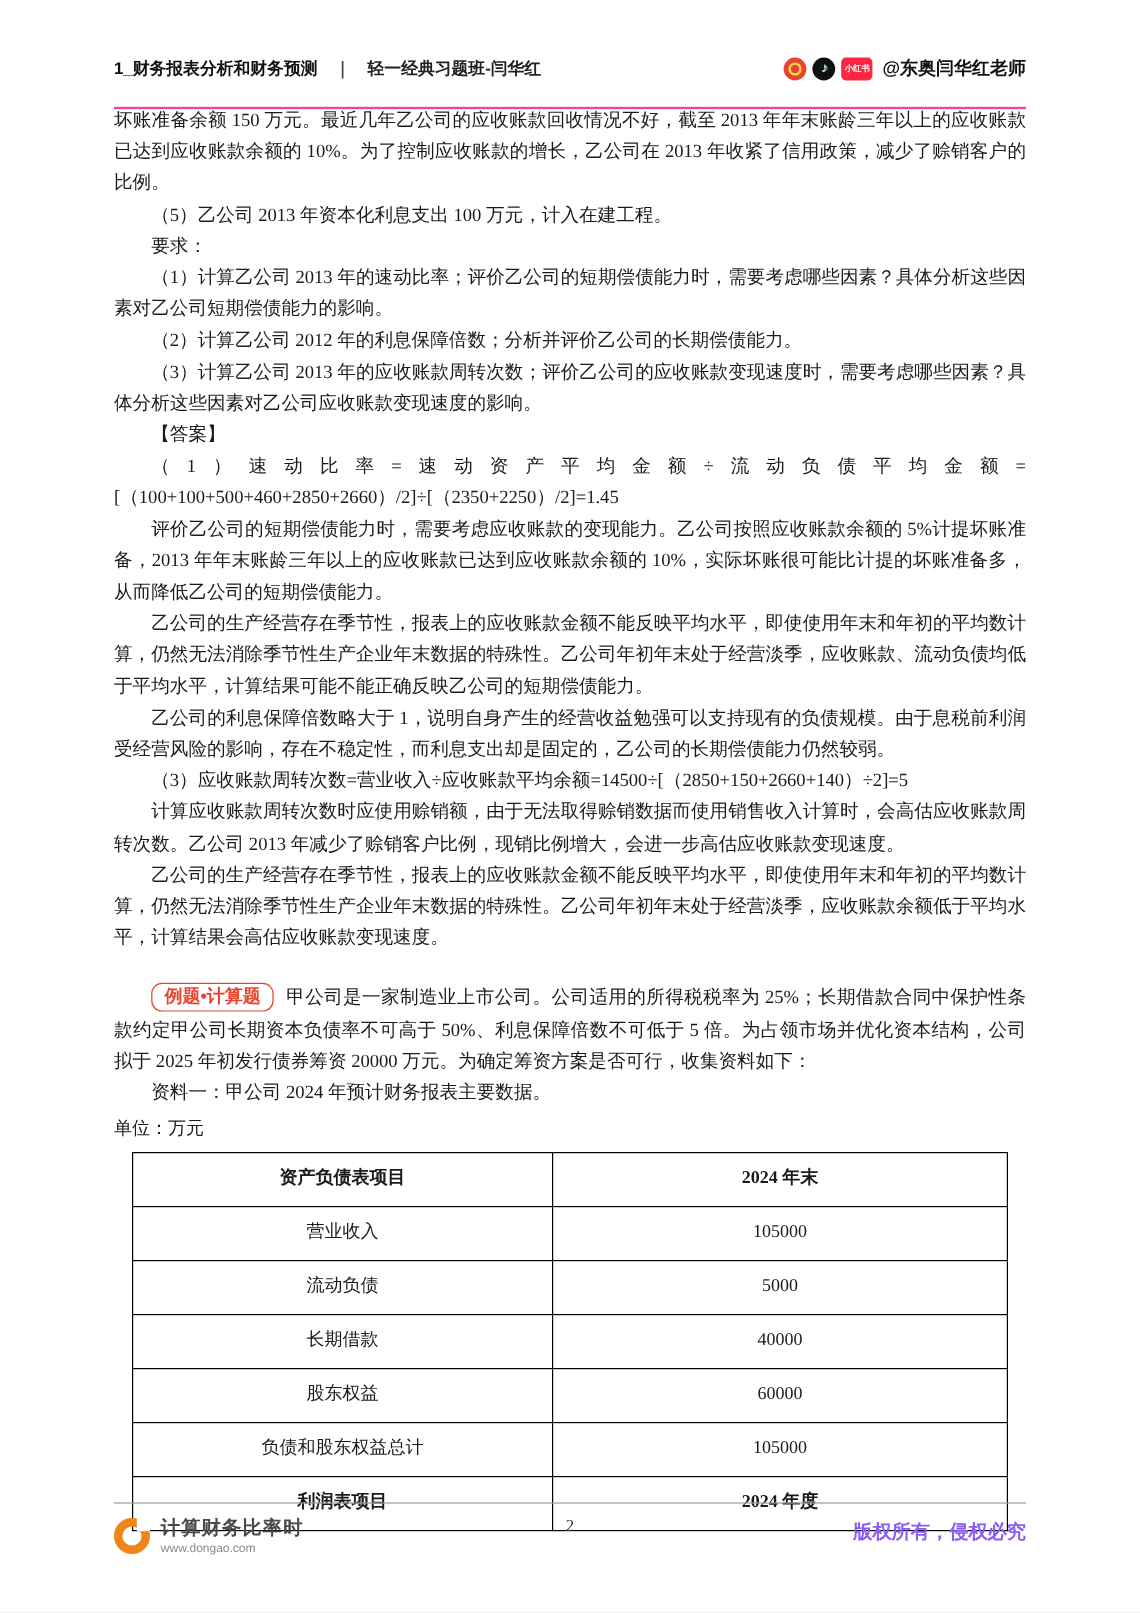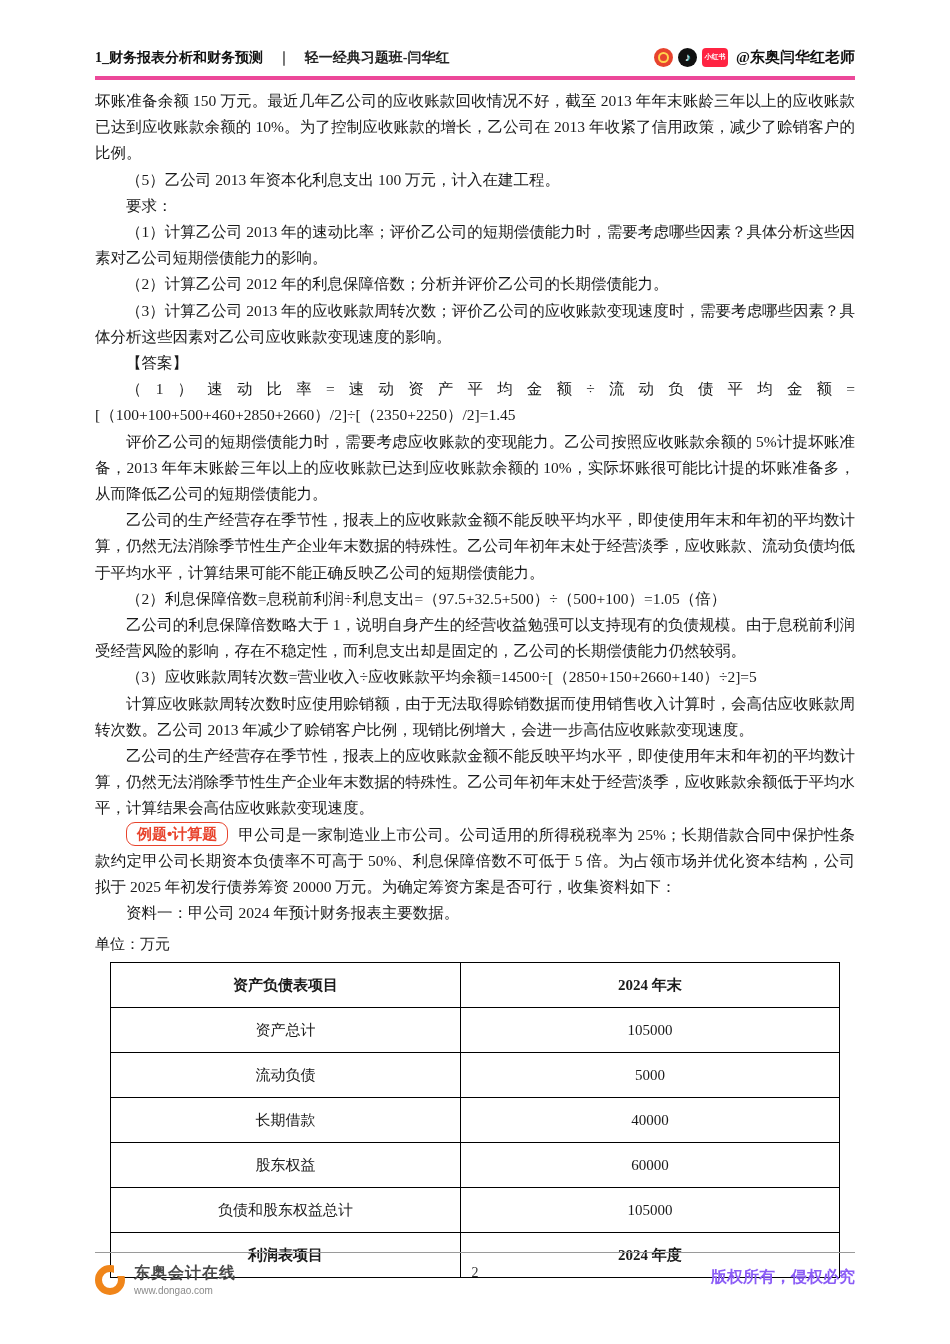--- a/index.html
+++ b/index.html
@@ -8,22 +8,22 @@
   .page {
     position: relative; width: 950px; height: 1344px;
     background: #ffffff; margin: 0 auto; overflow: hidden;
     outline: 1px solid #cccccc; color: #1a1a1a;
   }
 
   
   .page-header {
     position: absolute; top: 48px; left: 95px; width: 760px;
     display: flex; justify-content: space-between; align-items: center;
-    padding-bottom: 9px; border-bottom: 4px solid #ec4899;
-    font-family: Liberation Serif, serif;
+    padding-bottom: 22px; border-bottom: 2px solid #ec4899;
+    font-family: Liberation Sans, sans-serif;
   }
   .header-left { font-size: 14px; color: #111; white-space: nowrap; }
   .course-title { font-weight: bold; }
   .course-sep { margin: 0 14px; color: #444; font-weight: bold; }
   .course-subtitle { font-weight: bold; color: #222; }
   .header-right { display: flex; align-items: center; gap: 5px; }
   .s-icon {
     width: 19px; height: 19px; border-radius: 50%;
     display: inline-flex; align-items: center; justify-content: center;
     color: #fff; font-size: 11px; line-height: 1; flex: 0 0 auto;
@@ -40,21 +40,21 @@
   .social-handle { font-weight: bold; font-size: 15px; color: #111; margin-left: 3px; white-space: nowrap; }
 
   
   .content {
     position: absolute; top: 88px; left: 95px; width: 760px;
     font-size: 15.5px; line-height: 26.2px; text-align: justify; color: #1a1a1a;
   }
   .para { margin: 0; }
   .indent { text-indent: 2em; }
 
-  .example-section { margin-top: 0; text-indent: 2em; }
+  .example-section { margin-top: 24px; text-indent: 2em; }
   .example-label {
     display: inline-block; text-indent: 0;
     border: 1px solid #e8432c; color: #e8432c; background: #fff;
     border-radius: 9px; padding: 0 10px; margin-right: 10px;
     font-family: "Liberation Sans", sans-serif; font-weight: bold;
     font-size: 15px; line-height: 22px; vertical-align: 1px;
   }
 
   .unit-note { padding-right: 14px; margin-top: 4px; font-size: 15px; }
 
@@ -115,21 +115,20 @@
     <p class="para">坏账准备余额 150 万元。最近几年乙公司的应收账款回收情况不好，截至 2013 年年末账龄三年以上的应收账款已达到应收账款余额的 10%。为了控制应收账款的增长，乙公司在 2013 年收紧了信用政策，减少了赊销客户的比例。</p>
     <p class="para indent">（5）乙公司 2013 年资本化利息支出 100 万元，计入在建工程。</p>
     <p class="para indent">要求：</p>
     <p class="para indent">（1）计算乙公司 2013 年的速动比率；评价乙公司的短期偿债能力时，需要考虑哪些因素？具体分析这些因素对乙公司短期偿债能力的影响。</p>
     <p class="para indent">（2）计算乙公司 2012 年的利息保障倍数；分析并评价乙公司的长期偿债能力。</p>
     <p class="para indent">（3）计算乙公司 2013 年的应收账款周转次数；评价乙公司的应收账款变现速度时，需要考虑哪些因素？具体分析这些因素对乙公司应收账款变现速度的影响。</p>
     <p class="para indent">【答案】</p>
     <p class="para indent">（1）速动比率=速动资产平均金额÷流动负债平均金额=[（100+100+500+460+2850+2660）/2]÷[（2350+2250）/2]=1.45</p>
     <p class="para indent">评价乙公司的短期偿债能力时，需要考虑应收账款的变现能力。乙公司按照应收账款余额的 5%计提坏账准备，2013 年年末账龄三年以上的应收账款已达到应收账款余额的 10%，实际坏账很可能比计提的坏账准备多，从而降低乙公司的短期偿债能力。</p>
     <p class="para indent">乙公司的生产经营存在季节性，报表上的应收账款金额不能反映平均水平，即使使用年末和年初的平均数计算，仍然无法消除季节性生产企业年末数据的特殊性。乙公司年初年末处于经营淡季，应收账款、流动负债均低于平均水平，计算结果可能不能正确反映乙公司的短期偿债能力。</p>
-    <p class="para indent">（2）利息保障倍数=息税前利润÷利息支出=（97.5+32.5+500）÷（500+100）=1.05（倍）</p>
     <p class="para indent">乙公司的利息保障倍数略大于 1，说明自身产生的经营收益勉强可以支持现有的负债规模。由于息税前利润受经营风险的影响，存在不稳定性，而利息支出却是固定的，乙公司的长期偿债能力仍然较弱。</p>
     <p class="para indent">（3）应收账款周转次数=营业收入÷应收账款平均余额=14500÷[（2850+150+2660+140）÷2]=5</p>
     <p class="para indent">计算应收账款周转次数时应使用赊销额，由于无法取得赊销数据而使用销售收入计算时，会高估应收账款周转次数。乙公司 2013 年减少了赊销客户比例，现销比例增大，会进一步高估应收账款变现速度。</p>
     <p class="para indent">乙公司的生产经营存在季节性，报表上的应收账款金额不能反映平均水平，即使使用年末和年初的平均数计算，仍然无法消除季节性生产企业年末数据的特殊性。乙公司年初年末处于经营淡季，应收账款余额低于平均水平，计算结果会高估应收账款变现速度。</p>
 
     <div class="example-section">
       <span class="example-label">例题•计算题</span><span>甲公司是一家制造业上市公司。公司适用的所得税税率为 25%；长期借款合同中保护性条款约定甲公司长期资本负债率不可高于 50%、利息保障倍数不可低于 5 倍。为占领市场并优化资本结构，公司拟于 2025 年初发行债券筹资 20000 万元。为确定筹资方案是否可行，收集资料如下：</span>
     </div>
 
     <p class="para indent">资料一：甲公司 2024 年预计财务报表主要数据。</p>
@@ -138,21 +137,21 @@
 
     <table class="data-table">
       <thead>
         <tr>
           <th style="width:48%">资产负债表项目</th>
           <th>2024 年末</th>
         </tr>
       </thead>
       <tbody>
         <tr>
-          <td>资产总计</td>
+          <td>营业收入</td>
           <td>105000</td>
         </tr>
         <tr>
           <td>流动负债</td>
           <td>5000</td>
         </tr>
         <tr>
           <td>长期借款</td>
           <td>40000</td>
         </tr>
@@ -169,21 +168,21 @@
           <td>2024 年度</td>
         </tr>
       </tbody>
     </table>
   </main>
 
   <footer class="page-footer">
     <div class="footer-left">
       <span class="logo-mark"></span>
       <div class="logo-text">
-        <div class="logo-name">东奥会计在线</div>
+        <div class="logo-name">计算财务比率时</div>
         <div class="logo-url">www.dongao.com</div>
       </div>
     </div>
     <div class="page-number">2</div>
     <div class="copyright">版权所有，侵权必究</div>
   </footer>
 
 </div>
 
 </body></html>

